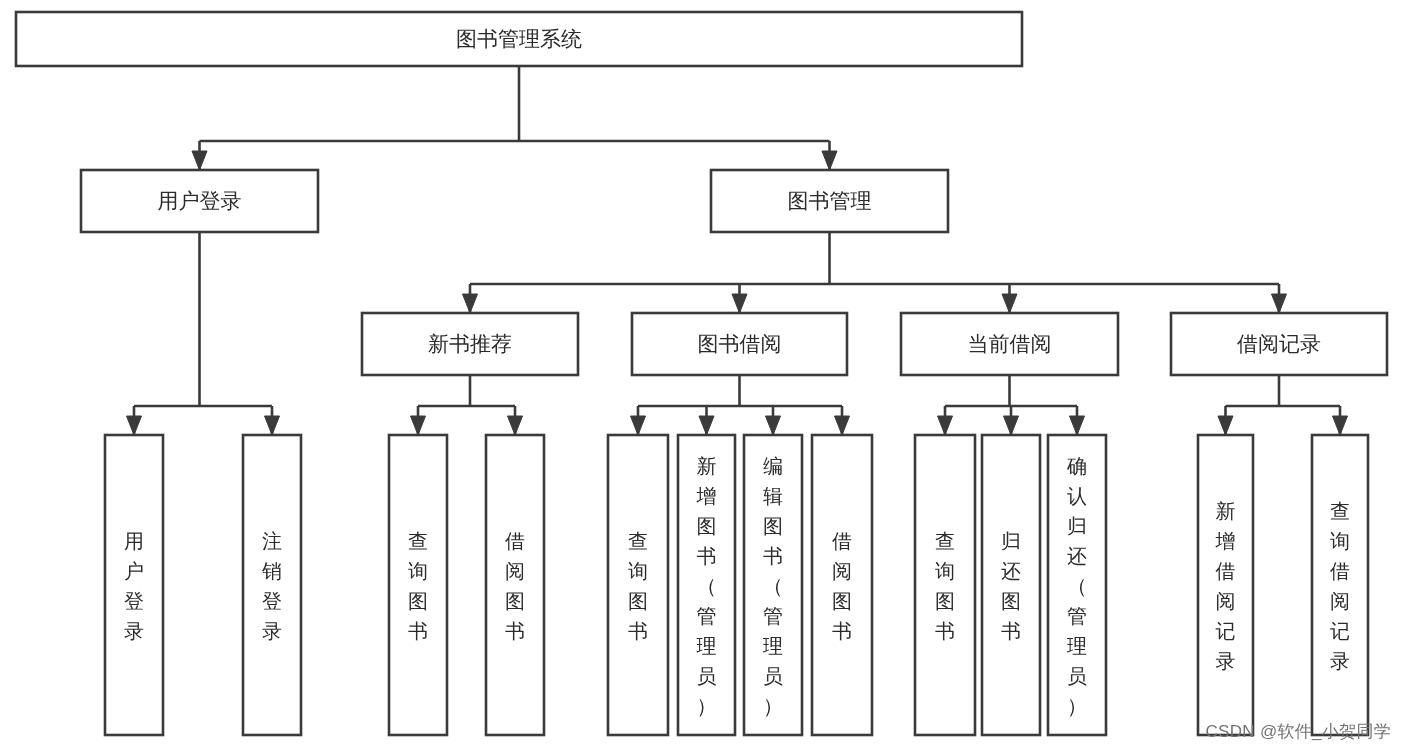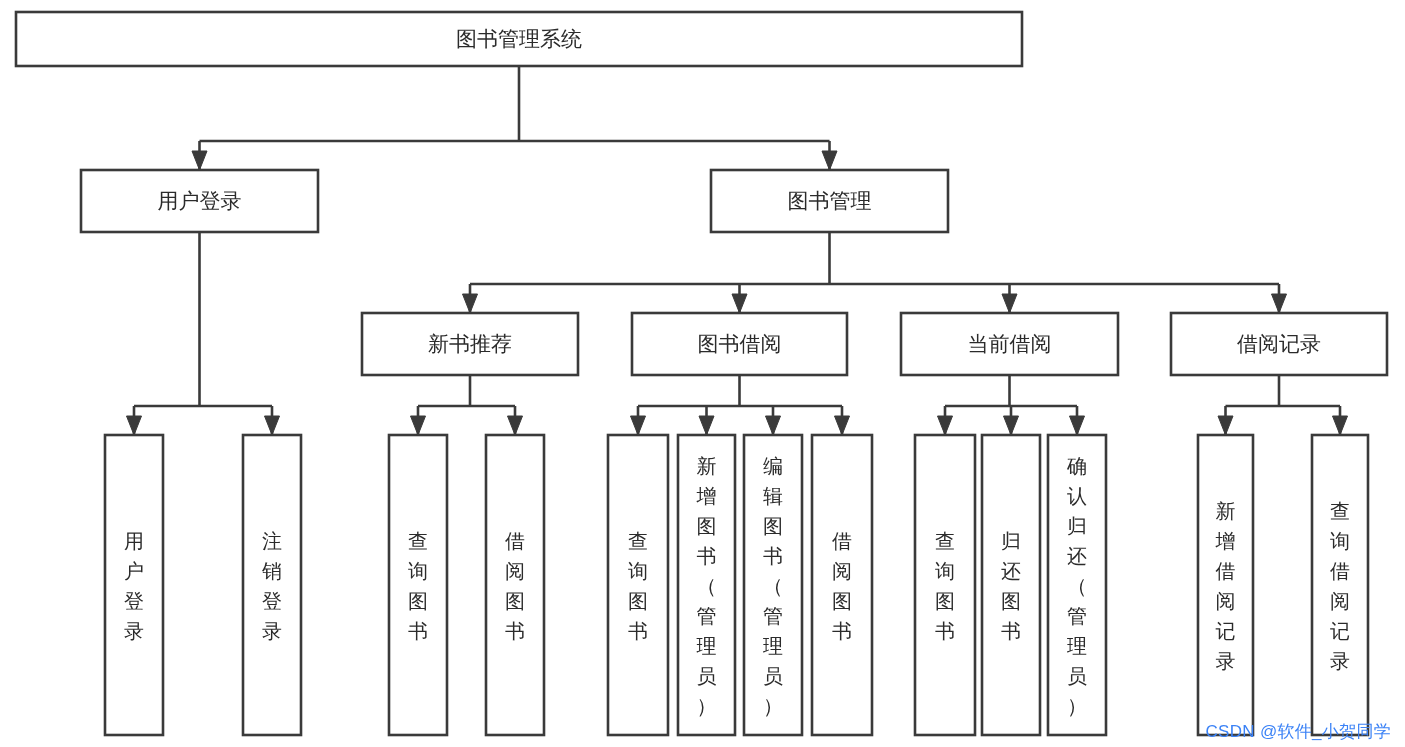--- a/index.html
+++ b/index.html
@@ -55,21 +55,21 @@
     font-size: 20px;
     fill: #2b2b2b;
     text-anchor: middle;
   }
   .watermark {
     position: absolute;
     right: 14px;
     bottom: 4px;
     font-family: "Liberation Sans", "DejaVu Sans", sans-serif;
     font-size: 17px;
-    color: #3b82f6;
+    color: #737373;
     white-space: nowrap;
     letter-spacing: 0.3px;
   }
 </style>
 </head>
 <body>
 
 <div id="diagram-root">
 
   <svg class="flow" viewBox="0 0 1405 747" xmlns="http://www.w3.org/2000/svg">

